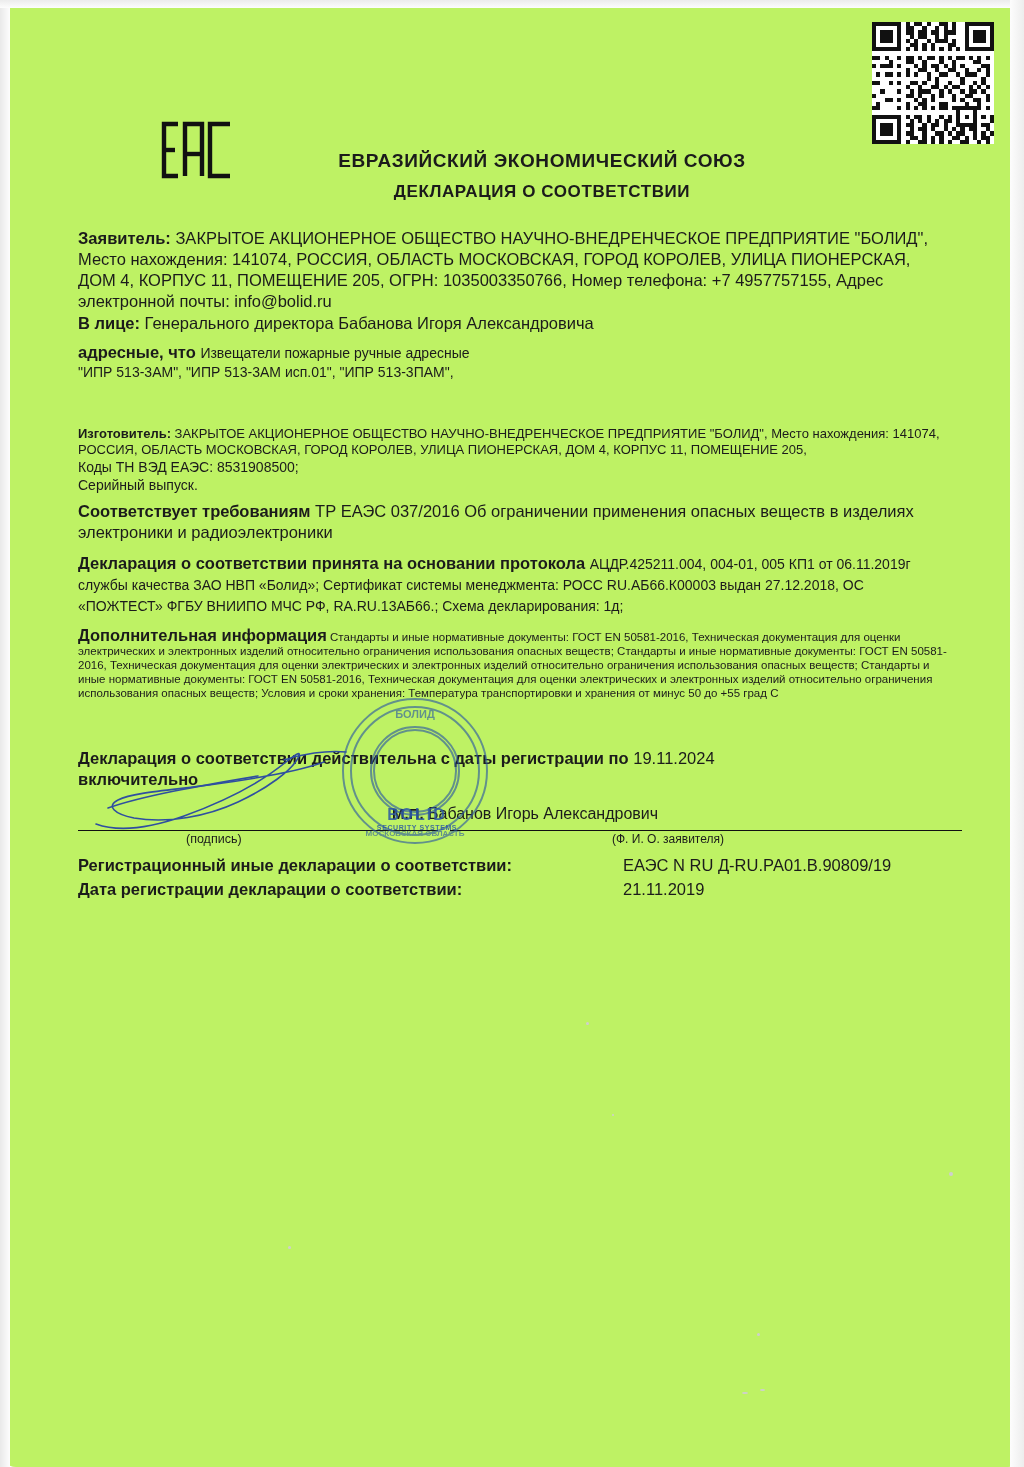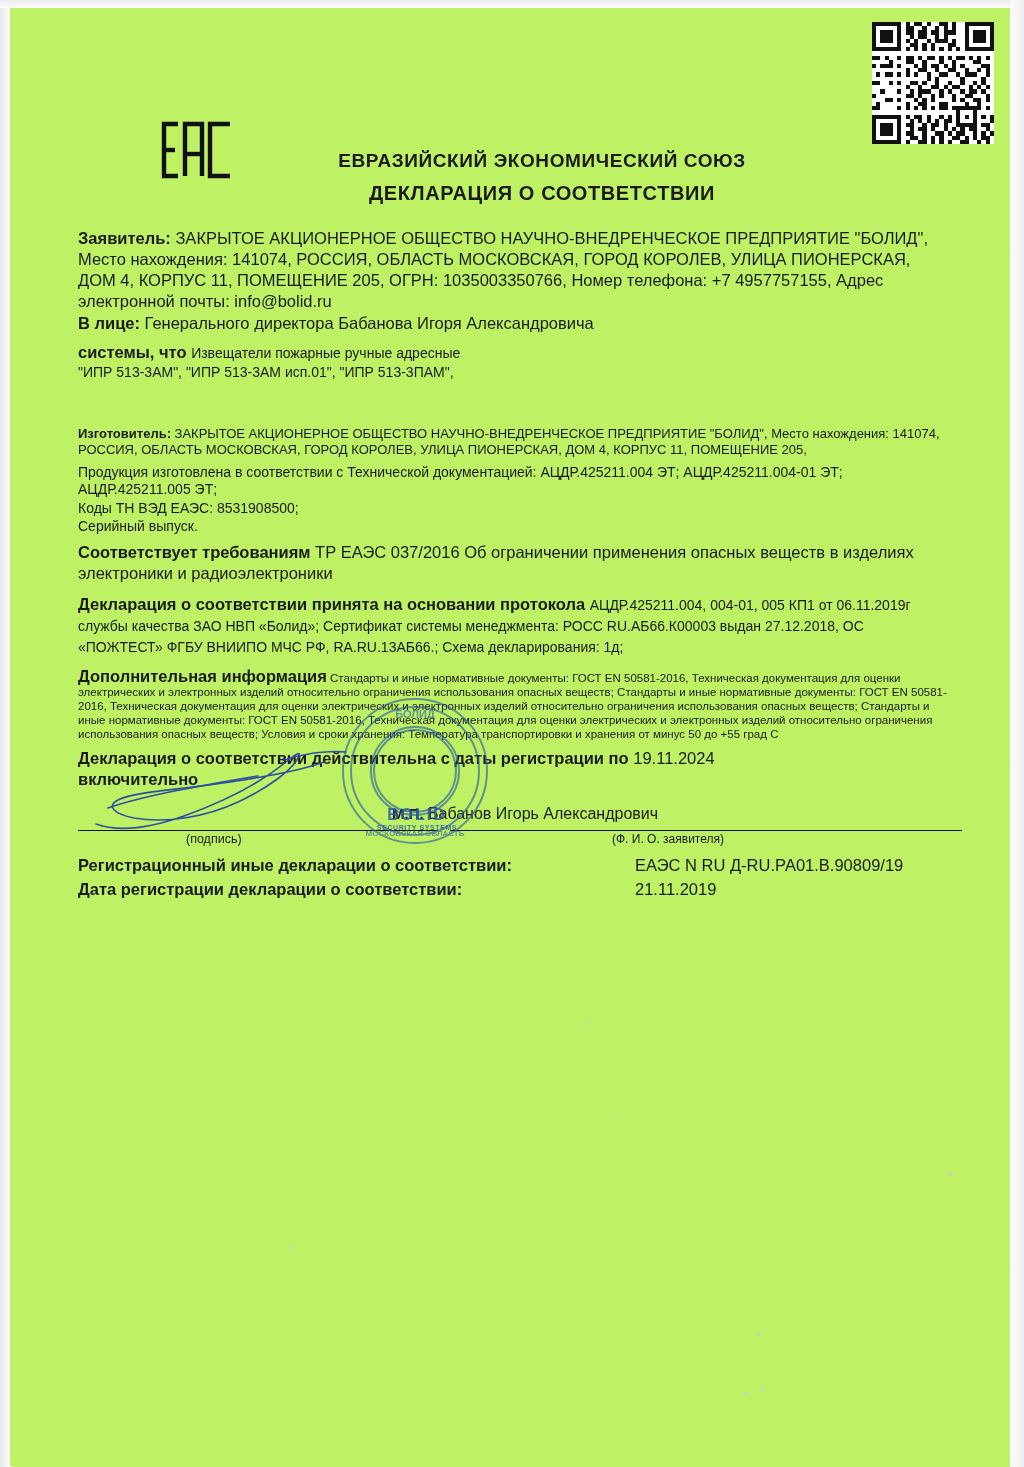--- a/index.html
+++ b/index.html
@@ -51,21 +51,21 @@
 
   
   .hdr {
     position: absolute;
     left: 0; right: 0;
     text-align: center;
     font-weight: bold;
     letter-spacing: .6px;
   }
   .hdr1 { top: 150px; font-size: 19px; padding-left: 60px; }
-  .hdr2 { top: 182px; font-size: 20px; padding-left: 60px; }
+  .hdr2 { top: 182px; font-size: 17px; padding-left: 60px; }
 
   
   .body-block {
     position: absolute;
     left: 78px;
     top: 228px;
     width: 870px;
   }
   .p { margin: 0 0 1px 0; }
   .lbl { font-weight: bold; }
@@ -138,21 +138,21 @@
   .stamp-txt .b1 { font-size: 16px; letter-spacing: 2px; }
   .stamp-txt .b2 { font-size: 7px; letter-spacing: .6px; }
 
   
   .reg {
     position: absolute;
     left: 78px; top: 856px; width: 884px;
   }
   .reg-row { display: flex; align-items: baseline; margin-bottom: 5px; }
   .reg-lbl { font-weight: bold; font-size: 16.5px; width: 545px; }
-  .reg-val { font-size: 16.5px; margin-left: 12px; }
+  .reg-val { font-size: 16.5px; }
 
   
   .speck { position: absolute; background: #cfcfcf; border-radius: 50%; }
 </style>
 </head>
 <body>
 
 <div class="page">
   <div class="scan-edge-left"></div>
   <div class="scan-edge-top"></div>
@@ -382,27 +382,26 @@
 
   <div class="hdr hdr1">ЕВРАЗИЙСКИЙ ЭКОНОМИЧЕСКИЙ СОЮЗ</div>
   <div class="hdr hdr2">ДЕКЛАРАЦИЯ О СООТВЕТСТВИИ</div>
 
   <div class="body-block">
 
     <p class="p t16"><span class="lbl">Заявитель:</span> <span>ЗАКРЫТОЕ АКЦИОНЕРНОЕ ОБЩЕСТВО НАУЧНО-ВНЕДРЕНЧЕСКОЕ ПРЕДПРИЯТИЕ "БОЛИД", Место нахождения: 141074, РОССИЯ, ОБЛАСТЬ МОСКОВСКАЯ, ГОРОД КОРОЛЕВ, УЛИЦА ПИОНЕРСКАЯ, ДОМ 4, КОРПУС 11, ПОМЕЩЕНИЕ 205, ОГРН: 1035003350766, Номер телефона: +7 4957757155, Адрес электронной почты: info@bolid.ru</span></p>
 
     <p class="p t16"><span class="lbl">В лице:</span> <span>Генерального директора Бабанова Игоря  Александровича</span></p>
 
-    <p class="p t16 mt8"><span class="lbl">системы, что</span> <span class="t14">Извещатели пожарные ручные адресные</span></p>
+    <p class="p t16 mt8"><span class="lbl">адресные, что</span> <span class="t14">Извещатели пожарные ручные адресные</span></p>
 
     <p class="p t14">"ИПР 513-3АМ",  "ИПР 513-3АМ исп.01",  "ИПР 513-3ПАМ",</p>
 
     <p class="p t13"><span class="lbl">Изготовитель:</span> <span>ЗАКРЫТОЕ АКЦИОНЕРНОЕ ОБЩЕСТВО НАУЧНО-ВНЕДРЕНЧЕСКОЕ ПРЕДПРИЯТИЕ "БОЛИД", Место нахождения: 141074, РОССИЯ, ОБЛАСТЬ МОСКОВСКАЯ, ГОРОД КОРОЛЕВ, УЛИЦА ПИОНЕРСКАЯ, ДОМ 4, КОРПУС 11, ПОМЕЩЕНИЕ 205,</span></p>
 
-    <p class="p t14 mt6">Продукция изготовлена в соответствии с Технической документацией: АЦДР.425211.004 ЭТ; АЦДР.425211.004-01 ЭТ; АЦДР.425211.005 ЭТ;</p>
     <p class="p t14">Коды ТН ВЭД ЕАЭС: 8531908500;</p>
     <p class="p t14">Серийный выпуск.</p>
 
     <p class="p t16 mt6"><span class="lbl">Соответствует требованиям</span> <span>ТР ЕАЭС 037/2016 Об ограничении применения опасных веществ в изделиях электроники и радиоэлектроники</span></p>
 
     <p class="p t16 mt10"><span class="lbl">Декларация о соответствии принята на основании протокола</span> <span class="t14">АЦДР.425211.004, 004-01, 005 КП1 от 06.11.2019г службы качества ЗАО НВП «Болид»; Сертификат системы менеджмента: РОСС RU.АБ66.К00003 выдан 27.12.2018, ОС «ПОЖТЕСТ» ФГБУ ВНИИПО МЧС РФ, RA.RU.13АБ66.; Схема декларирования: 1д;</span></p>
 
     <p class="p t11 mt12"><span class="lbl" style="font-size:16.5px">Дополнительная информация</span> <span>Стандарты и иные нормативные документы: ГОСТ EN 50581-2016, Техническая документация для оценки электрических и электронных изделий относительно ограничения использования опасных веществ; Стандарты и иные нормативные документы: ГОСТ EN 50581-2016, Техническая документация для оценки электрических и электронных изделий относительно ограничения использования опасных веществ; Стандарты и иные нормативные документы: ГОСТ EN 50581-2016, Техническая документация для оценки электрических и электронных изделий относительно ограничения использования опасных веществ; Условия и сроки хранения: Температура транспортировки и хранения от минус 50 до +55 град С</span></p>
   </div>
 

